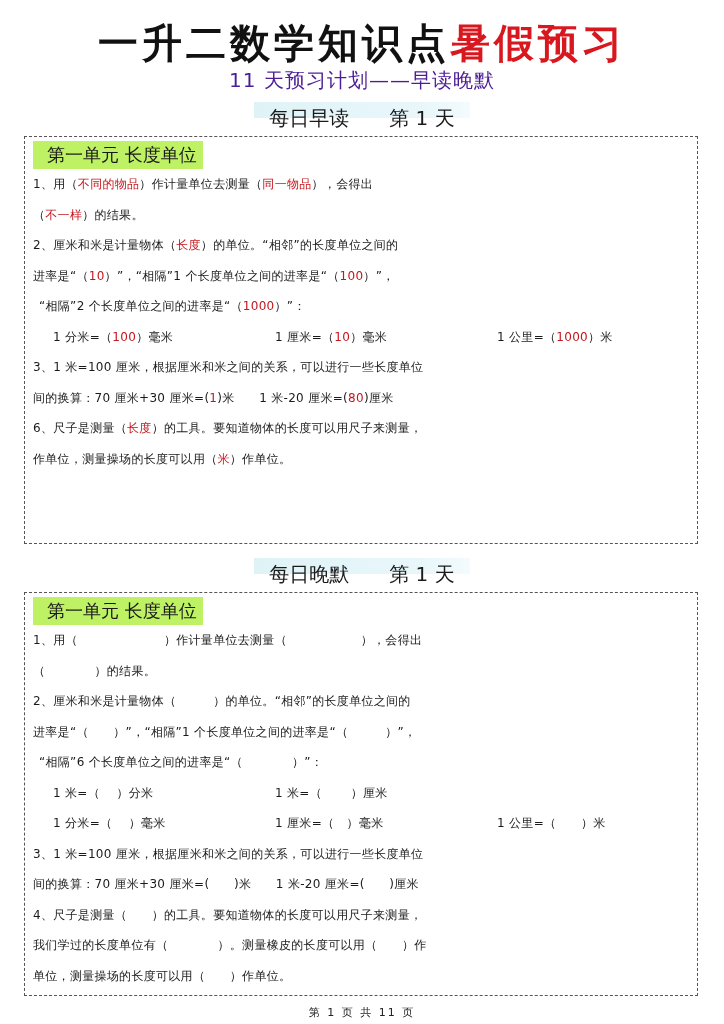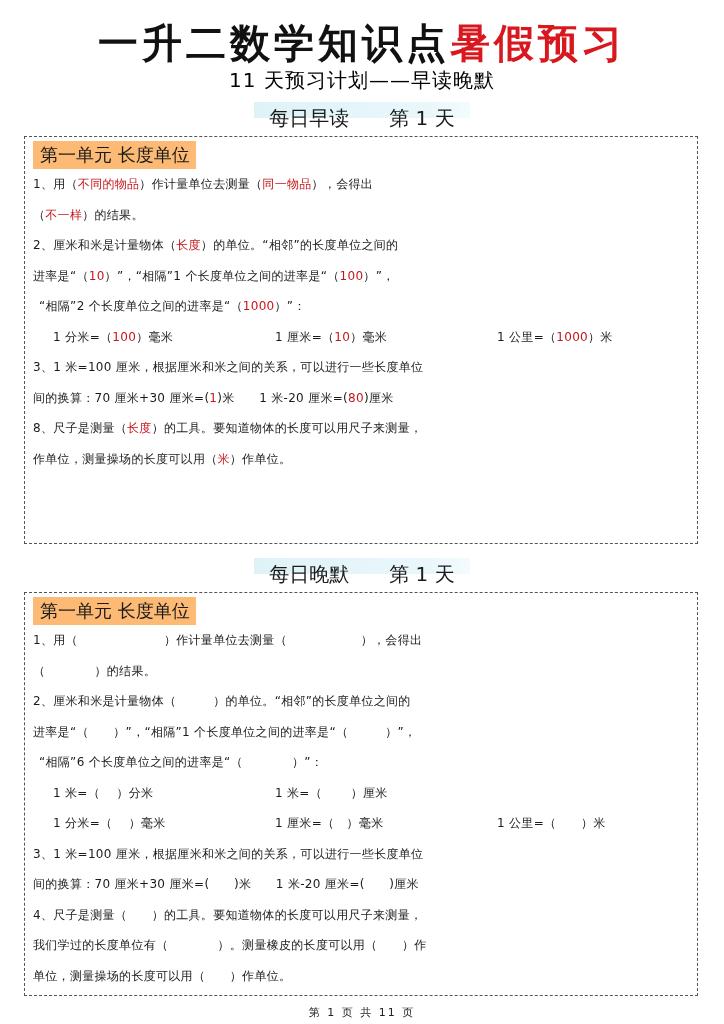--- a/index.html
+++ b/index.html
@@ -9,35 +9,35 @@
   }
   .title {
     position: absolute; top: 18px; left: 0; width: 724px; text-align: center;
     font-family: "DejaVu Serif", serif; font-weight: bold; font-size: 40px; letter-spacing: 4px;
     line-height: 50px;
   }
   .title .black { color: #111; }
   .title .red { color: #d8181e; }
   .subtitle {
     position: absolute; top: 66px; left: 0; width: 724px; text-align: center;
-    font-size: 20px; color: #000000; line-height: 28px; letter-spacing: 1px;
+    font-size: 20px; color: #4c1d95; line-height: 28px; letter-spacing: 1px;
   }
   .day-header {
     position: absolute; left: 254px; width: 216px; height: 16px;
     background: linear-gradient(90deg, #dff3f7, #e9f7fb 80%, #f3fbfd);
     text-align: center; font-size: 20px; line-height: 32px; color: #1a1a1a;
   }
   .day-header span { display: inline-block; }
   .day-header .gap { width: 40px; }
   .box {
     position: absolute; left: 24px; width: 674px;
     border: 1.5px dashed #555; padding: 0 0 0 8px; box-sizing: border-box;
   }
   .unit {
-    display: inline-block; background: #fdba74; font-size: 18px; line-height: 28px; padding: 0 6px 0 7px; margin-top: 4px;
+    display: inline-block; background: #bef264; font-size: 18px; line-height: 28px; padding: 0 6px 0 14px; margin-top: 4px;
   }
   .line { font-size: 12px; line-height: 30.5px; white-space: nowrap; letter-spacing: 0.3px; }
   .ans { color: #c4161c; }
   .indent { padding-left: 20px; }
   .grid3 { display: flex; padding-left: 20px; }
   .grid3 .c1 { width: 222px; }
   .grid3 .c2 { width: 222px; }
   .footer {
     position: absolute; top: 1005px; left: 0; width: 724px; text-align: center; font-size: 11px; color: #222;
     letter-spacing: 2px;
@@ -61,21 +61,21 @@
   <div class="line"><span>2、厘米和米是计量物体（</span><span class="ans">长度</span><span>）的单位。“相邻”的长度单位之间的</span></div>
   <div class="line"><span>进率是“（</span><span class="ans">10</span><span>）”，“相隔”1 个长度单位之间的进率是“（</span><span class="ans">100</span><span>）”，</span></div>
   <div class="line indent" style="padding-left:6px;"><span>“相隔”2 个长度单位之间的进率是“（</span><span class="ans">1000</span><span>）”：</span></div>
   <div class="line grid3">
     <span class="c1"><span>1 分米=（</span><span class="ans">100</span><span>）毫米</span></span>
     <span class="c2"><span>1 厘米=（</span><span class="ans">10</span><span>）毫米</span></span>
     <span><span>1 公里=（</span><span class="ans">1000</span><span>）米</span></span>
   </div>
   <div class="line">3、1 米=100 厘米，根据厘米和米之间的关系，可以进行一些长度单位</div>
   <div class="line"><span>间的换算：70 厘米+30 厘米=(</span><span class="ans">1</span><span>)米　　1 米-20 厘米=(</span><span class="ans">80</span><span>)厘米</span></div>
-  <div class="line"><span>8、尺子是测量（</span><span class="ans">长度</span><span>）的工具。要知道物体的长度可以用尺子来测量，</span></div>
+  <div class="line"><span>6、尺子是测量（</span><span class="ans">长度</span><span>）的工具。要知道物体的长度可以用尺子来测量，</span></div>
   <div class="line"><span>作单位，测量操场的长度可以用（</span><span class="ans">米</span><span>）作单位。</span></div>
 </div>
 
 <div class="day-header" style="top:558px;text-align:center;">
   <span>每日晚默</span><span class="gap"></span><span>第 1 天</span>
 </div>
 <div class="box" style="top:592px; height:404px;">
   <div class="unit">第一单元 长度单位</div>
   <div class="line">1、用（　　　　　　　）作计量单位去测量（　　　　　　），会得出</div>
   <div class="line">（　　　　）的结果。</div>

